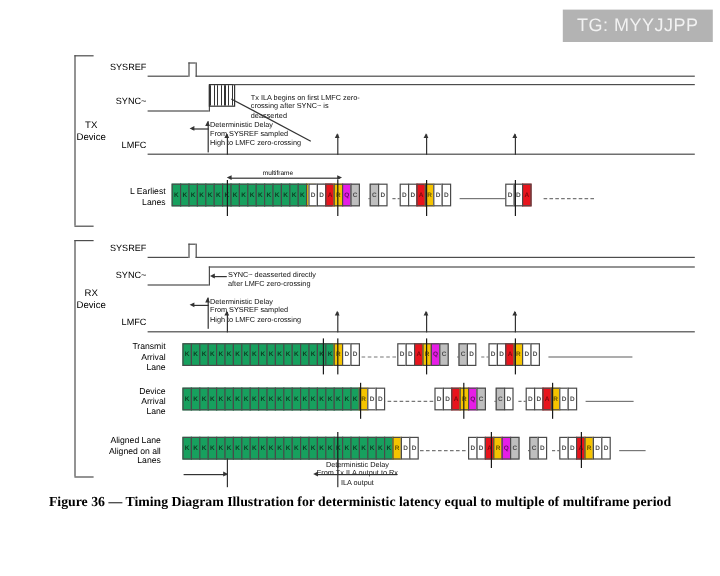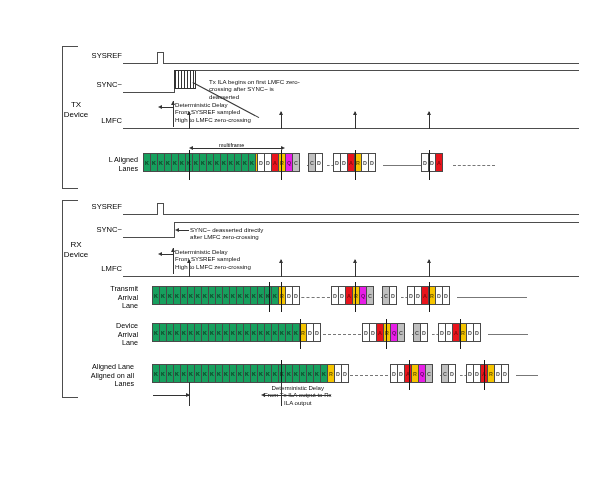--- a/index.html
+++ b/index.html
@@ -140,21 +140,21 @@
   <div class="vline" style="left:189px;top:112px;height:17px;background:#333;"></div>
   <div class="arrowhead ah-u" style="left:187px;top:111px;"></div>
   <div class="vline" style="left:281px;top:112px;height:17px;background:#333;"></div>
   <div class="arrowhead ah-u" style="left:279px;top:111px;"></div>
   <div class="vline" style="left:355px;top:112px;height:17px;background:#333;"></div>
   <div class="arrowhead ah-u" style="left:353px;top:111px;"></div>
   <div class="vline" style="left:429px;top:112px;height:17px;background:#333;"></div>
   <div class="arrowhead ah-u" style="left:427px;top:111px;"></div>
 
   <div class="lbl lane" style="left:78px;top:156px;width:60px;">
-    <span>L Aligned</span><br>
+    <span>L Earliest</span><br>
     <span>Lanes</span>
   </div>
 
   <div class="arrowline" style="left:192px;top:148px;width:91px;"></div>
   <div class="arrowhead ah-l" style="left:189px;top:146px;"></div>
   <div class="arrowhead ah-r" style="left:281px;top:146px;"></div>
   <div class="lbl tiny" style="left:219px;top:141px;">multiframe</div>
 
   <div class="dash" style="left:180px;top:165px;width:78px;"></div>
   <div class="dash" style="left:307px;top:165px;width:5px;"></div>
@@ -453,15 +453,17 @@
     <span>ILA output</span>
   </div>
   <div class="vline" style="left:189px;top:382px;height:24px;background:#333;"></div>
   <div class="vline" style="left:281px;top:382px;height:24px;background:#333;"></div>
   <div class="arrowline" style="left:153px;top:395px;width:36px;"></div>
   <div class="arrowhead ah-r" style="left:186px;top:393px;"></div>
   <div class="arrowline" style="left:263px;top:395px;width:18px;"></div>
   <div class="arrowhead ah-l" style="left:261px;top:393px;"></div>
   <div class="arrowline" style="left:281px;top:395px;width:50px;"></div>
 
-
+  <div id="caption">Figure 36 — Timing Diagram Illustration for deterministic latency equal to multiple of multiframe period</div>
+
+  <div class="wm" id="wm-top">TG: MYYJJPP</div>
 
 </div>
 
 </body></html>

